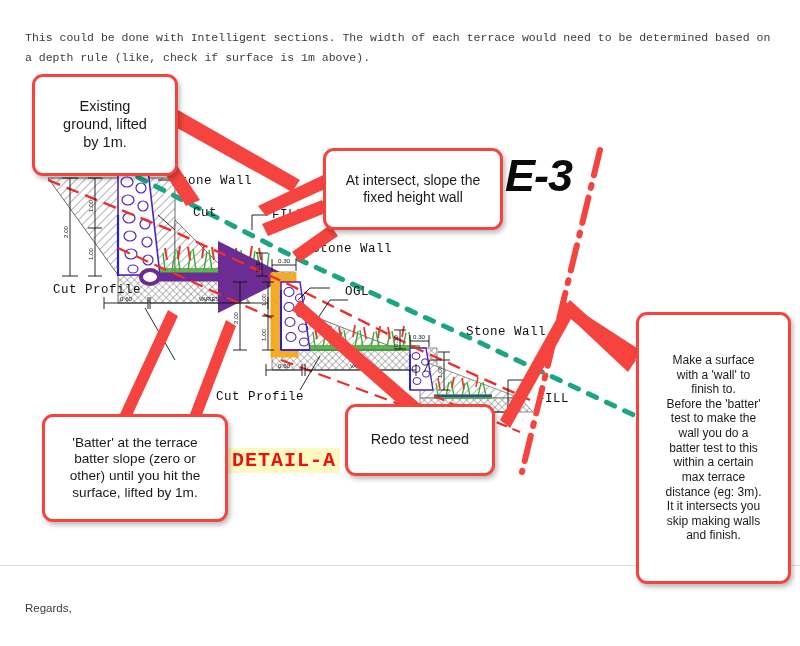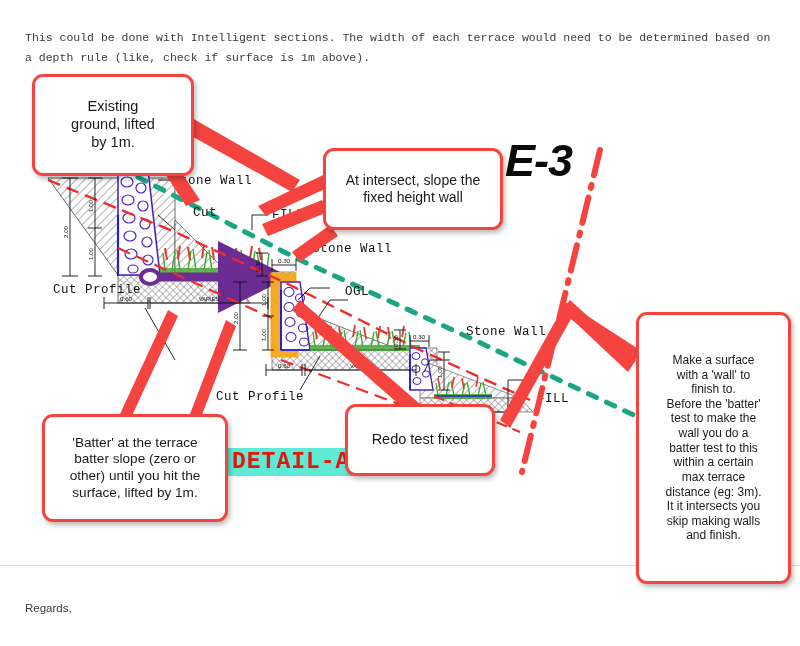--- a/index.html
+++ b/index.html
@@ -19,43 +19,43 @@
   #drawing svg{display:block;}
 
   
   .callout{
     position:absolute;background:#ffffff;border:3px solid #f5443f;border-radius:11px;
     box-shadow:2px 3px 5px rgba(0,0,0,.28);
     display:flex;align-items:center;justify-content:center;text-align:center;
     color:#1a1a1a;font-family:"Liberation Sans",sans-serif;
     line-height:1.22;box-sizing:border-box;z-index:30;
   }
-  #callout-existing-ground{left:32px;top:74px;width:162px;height:102px;font-size:14.5px;padding:4px 8px;}
+  #callout-existing-ground{left:32px;top:74px;width:146px;height:102px;font-size:14.5px;padding:4px 8px;}
   #callout-at-intersect{left:323px;top:148px;width:180px;height:82px;font-size:14px;padding:4px 9px;}
   #callout-make-surface{left:636px;top:312px;width:155px;height:272px;font-size:12px;padding:4px 6px;}
   #callout-batter{left:42px;top:414px;width:186px;height:108px;font-size:13.6px;padding:0 7px;}
   #callout-redo-test{left:345px;top:404px;width:150px;height:72px;font-size:14.5px;padding:4px 7px;}
 
   .callout-text{white-space:pre-line;display:block;width:100%;}
 
   
   #leaders{position:absolute;left:0;top:0;width:800px;height:646px;z-index:25;pointer-events:none;}
 
   
   #label-e3{
-    position:absolute;left:505px;top:135px;z-index:28;
+    position:absolute;left:505px;top:150px;z-index:28;
     font-family:"Liberation Sans",sans-serif;font-style:italic;font-weight:bold;
     font-size:45px;color:#0a0a0a;letter-spacing:-1px;
   }
 
   
   #label-detail-a{
     position:absolute;left:228px;top:448px;z-index:28;
-    font-family:"Liberation Mono",monospace;font-weight:bold;font-size:23px;
-    color:#e8140c;background:#5eead4;letter-spacing:1px;padding:1px 4px;
+    font-family:"Liberation Mono",monospace;font-weight:bold;font-size:20px;
+    color:#e8140c;background:#fef9c3;letter-spacing:1px;padding:1px 4px;
   }
 
   
   .dw-lbl{font-family:"Liberation Mono",monospace;font-size:12.5px;fill:#111;letter-spacing:.5px;}
   .dw-dim{font-family:"Liberation Sans",sans-serif;font-size:6.2px;fill:#111;}
   .dw-dim-v{font-family:"Liberation Sans",sans-serif;font-size:6.2px;fill:#111;}
   .dw-varies{font-family:"Liberation Sans",sans-serif;font-size:5.6px;fill:#111;}
 
   #page-bottom-rule{position:absolute;left:0;top:565px;width:800px;height:1px;background:#dcdcdc;}
 </style>
@@ -391,20 +391,20 @@
 </div>
 
 <div class="callout" id="callout-batter">
   <span class="callout-text">'Batter' at the terrace
 batter slope (zero or
 other) until you hit the
 surface, lifted by 1m.</span>
 </div>
 
 <div class="callout" id="callout-redo-test">
-  <span class="callout-text">Redo test fixed</span>
+  <span class="callout-text">Redo test need</span>
 </div>
 
 <div id="label-e3">E-3</div>
 
 <div id="label-detail-a">DETAIL-A</div>
 
 <div class="email-text" id="regards-line">Regards,</div>
 
 </body></html>

